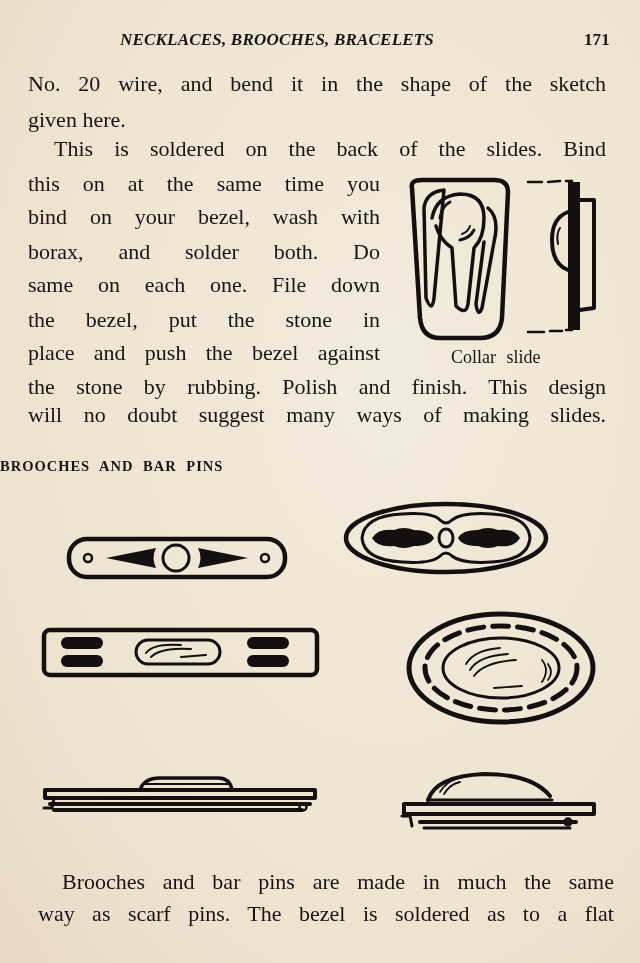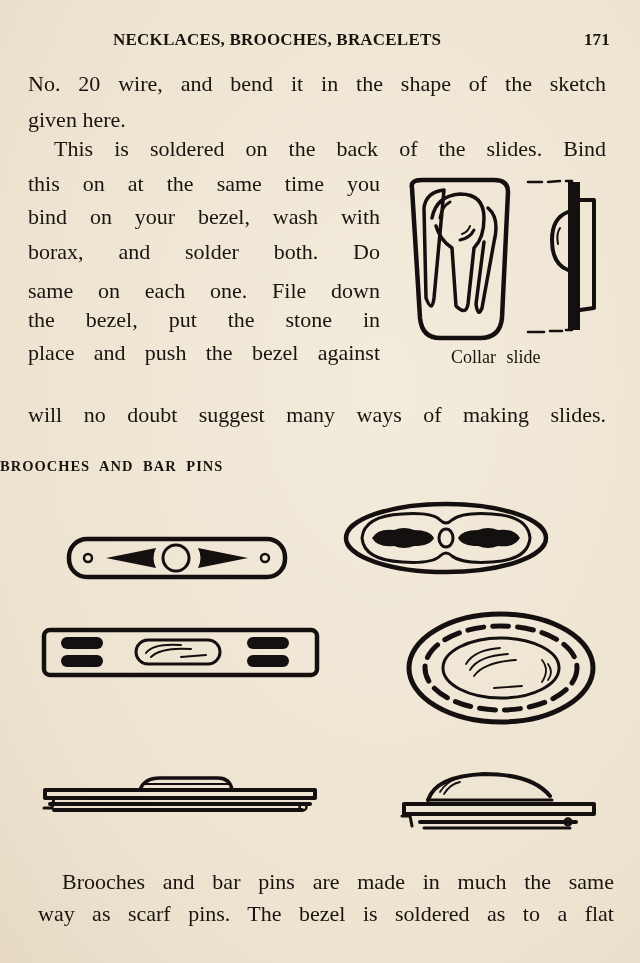--- a/index.html
+++ b/index.html
@@ -12,21 +12,21 @@
   }
   .page {
     position: absolute; left: 0; top: 0; width: 640px; height: 963px;
     background: radial-gradient(ellipse at 60% 40%, #f3ebdc 0%, #ede3d0 70%, #e6dac4 100%);
   }
   .running-head {
     position: absolute; top: 30px; left: 100px; width: 510px;
     font-size: 17px; letter-spacing: 0.2px; font-weight: bold;
     font-family: "Liberation Serif", serif;
   }
-  .running-head .title { position: absolute; left: 13px; }
+  .running-head .title { position: absolute; left: 20px; font-style: italic; }
   .running-head .pnum { position: absolute; right: 0; }
   .line {
     position: absolute; left: 28px;
     font-family: "Liberation Serif", serif;
     font-size: 22px; line-height: 22px; white-space: nowrap;
   }
   .line.full { width: 578px; text-align: justify; text-align-last: justify; }
   .line.narrow { width: 352px; text-align: justify; text-align-last: justify; }
   .caption {
     position: absolute; left: 451px; top: 347px;
@@ -52,23 +52,24 @@
     <span class="pnum">171</span>
   </div>
 
   <div class="line full" style="top:73px;">No. 20 wire, and bend it in the shape of the sketch</div>
   <div class="line" style="top:109px;">given here.</div>
 
   <div class="line" style="top:138px; left:54px; width:552px; text-align:justify; text-align-last:justify;">This is soldered on the back of the slides.  Bind</div>
   <div class="line narrow" style="top:173px;">this on at the same time you</div>
   <div class="line narrow" style="top:206px;">bind on your bezel, wash with</div>
   <div class="line narrow" style="top:241px;">borax, and solder both. Do</div>
-  <div class="line narrow" style="top:280px;">same on each one. File down</div>
+  <div class="line narrow" style="top:274px;">same on each one. File down</div>
   <div class="line narrow" style="top:309px;">the bezel, put the stone in</div>
   <div class="line narrow" style="top:342px;">place and push the bezel against</div>
+  <div class="line full" style="top:376px;">the stone by rubbing. Polish and finish. This design</div>
   <div class="line full" style="top:404px;">will no doubt suggest many ways of making slides.</div>
 
   <svg class="fig" style="left:404px; top:178px;" width="110" height="165" viewBox="0 0 110 165">
     <path d="M8 10 Q6 2 18 2 L90 2 Q104 2 104 14 L98 140 Q96 160 76 160 L36 160 Q18 160 16 140 Z" stroke-width="4.5"></path>
     <path d="M28 40 Q32 18 56 16 Q80 16 80 40 Q80 60 70 70 L64 126 Q62 138 52 128 L48 70 Q36 62 32 48" stroke-width="3.5"></path>
     <path d="M20 30 Q22 14 40 12 L30 120 Q28 136 22 120 Z" stroke-width="3.5"></path>
     <path d="M84 30 Q96 40 90 64 L78 130 Q74 140 72 126 L80 64" stroke-width="3.5"></path>
     <path d="M36 40 Q38 28 46 24" stroke-width="3"></path>
     <path d="M56 62 Q66 60 70 52" stroke-width="3"></path>
     <path d="M58 56 Q64 54 66 48" stroke-width="2"></path>

